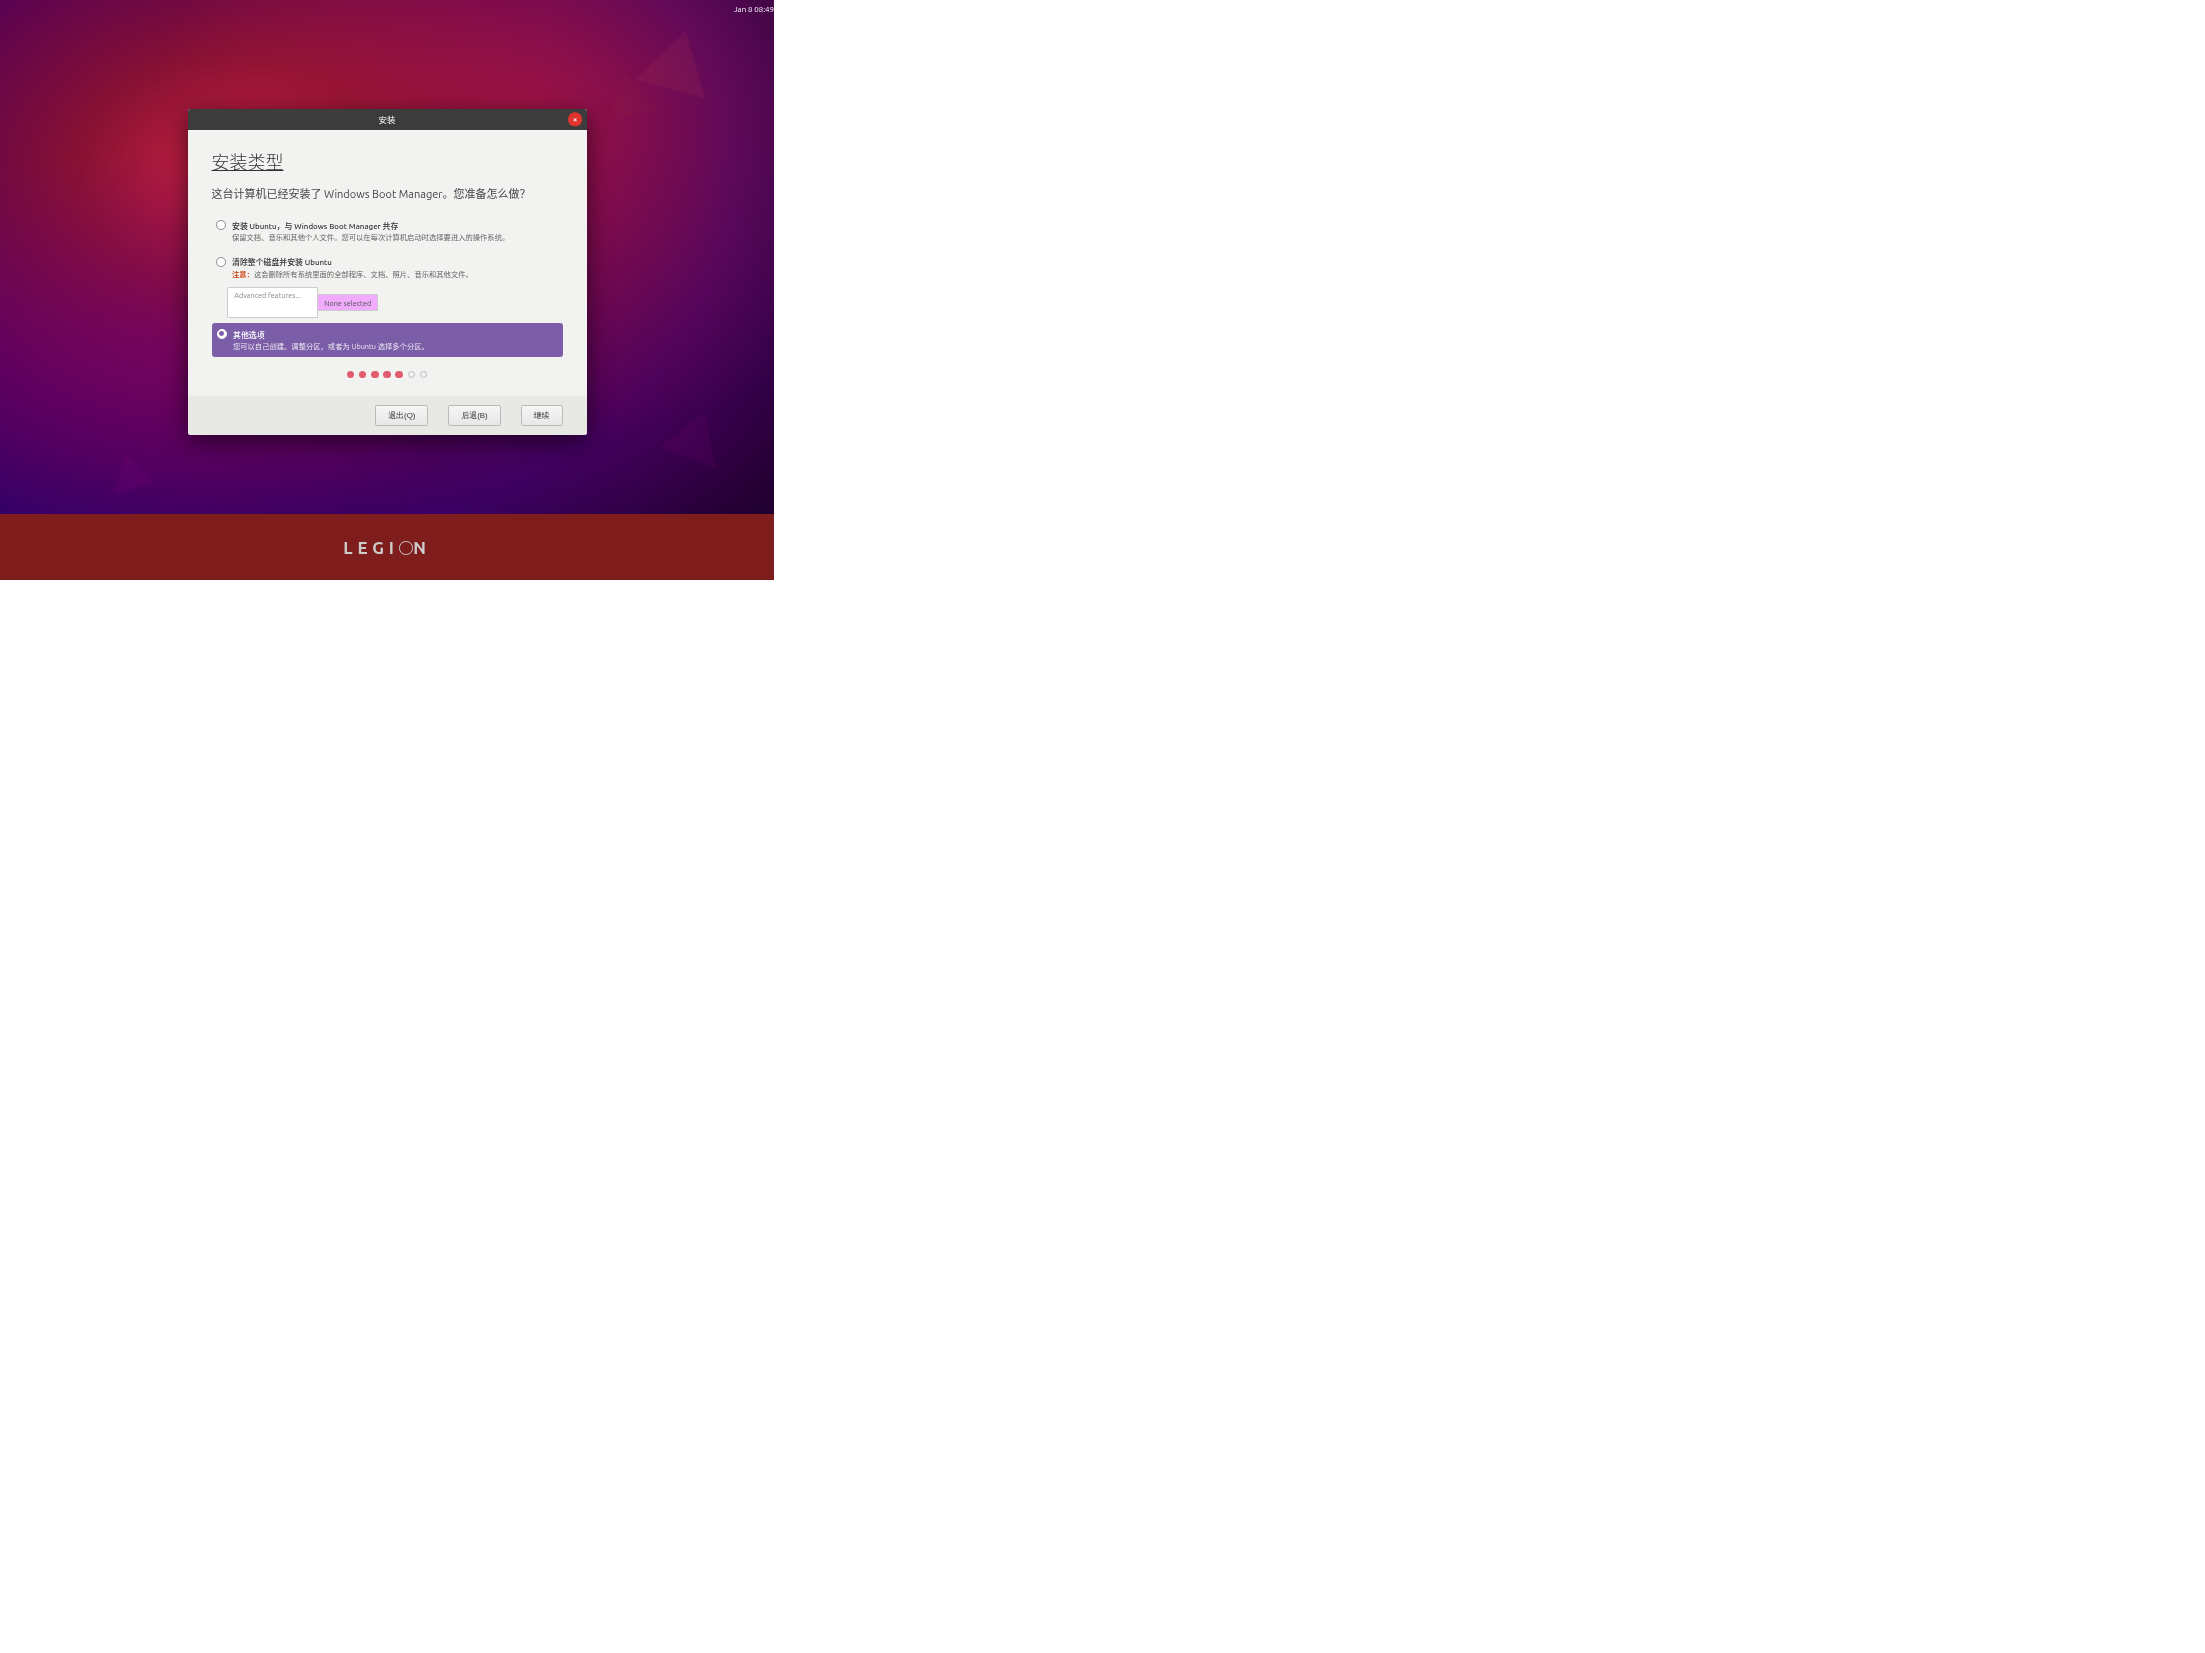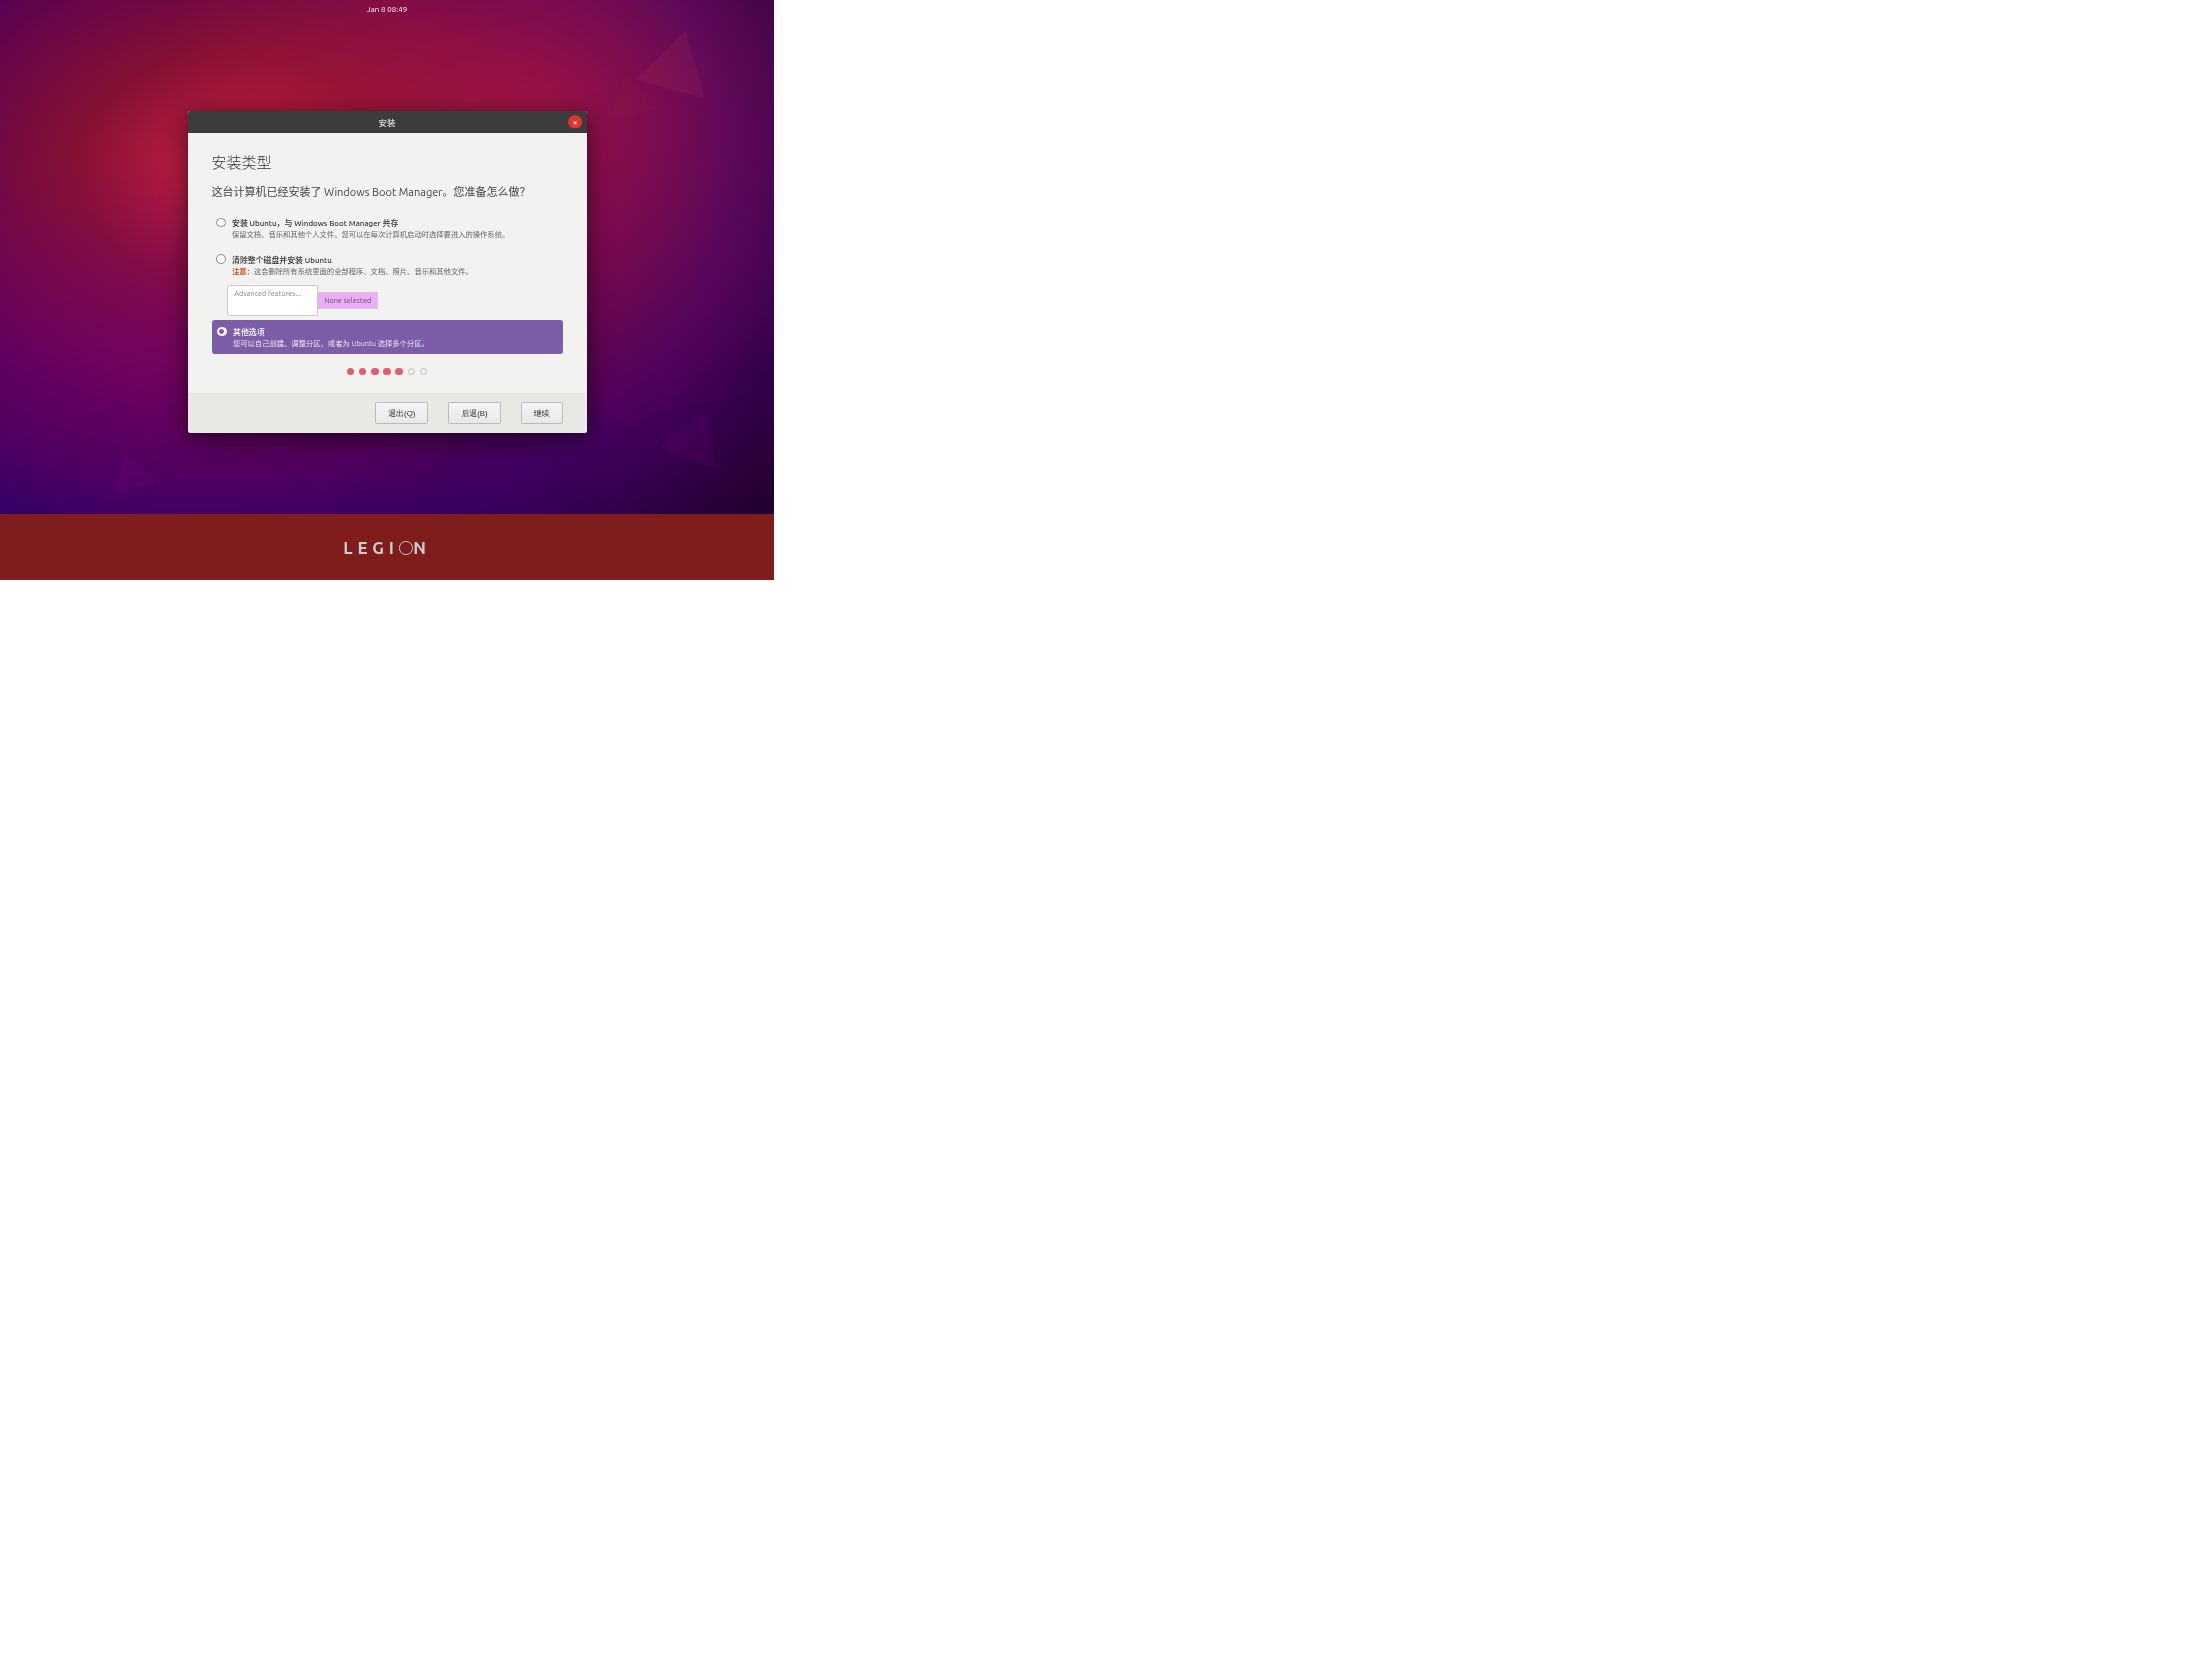--- a/index.html
+++ b/index.html
@@ -90,21 +90,21 @@
     }
 
     .top-bar {
       position: absolute;
       top: 0;
       left: 0;
       right: 0;
       height: 17px;
       display: flex;
       align-items: center;
-      justify-content: center;
+      justify-content: flex-end;
       color: white;
       font-size: 7.9px;
       background: transparent;
       z-index: 100;
     }
 
     .bottom-bar {
       position: absolute;
       bottom: 0;
       left: 0;
@@ -189,24 +189,25 @@
       font-size: 7.3px;
       font-weight: bold;
     }
 
     .modal-body {
       padding: 18px 24px 12px;
       background: #f2f2f0;
     }
 
     .modal-title {
-      font-size: 15px;
+      font-size: 18px;
       font-weight: 300;
       color: #333;
       margin-bottom: 12px;
+      text-decoration: underline;
     }
 
     .modal-description {
       font-size: 11px;
       color: #444;
       margin-bottom: 12px;
       line-height: 1.5;
     }
 
     .option-group {

